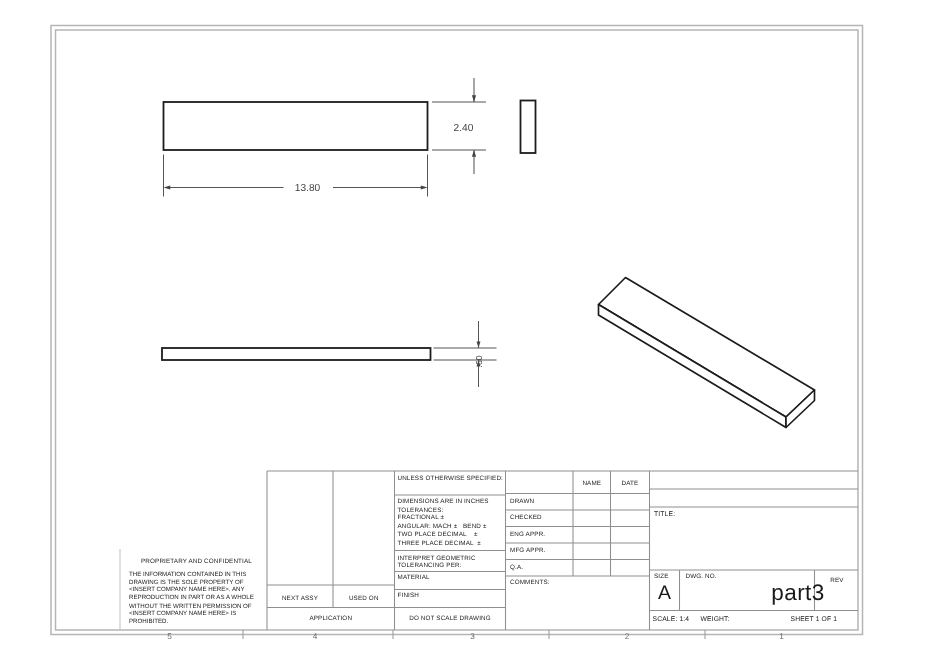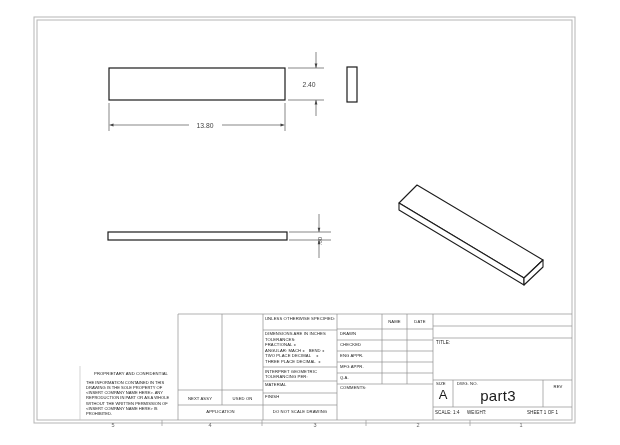--- a/index.html
+++ b/index.html
@@ -5,21 +5,21 @@
   html,body{margin:0;padding:0;background:#ffffff;}
   #stage{position:relative;width:620px;height:445px;background:#ffffff;overflow:hidden;
          font-family:"Liberation Sans", sans-serif;color:#1a1a1a;}
   #linework{position:absolute;left:0;top:0;}
   .txt{position:absolute;white-space:pre;line-height:1.15;}
   .t40{font-size:4.2px;letter-spacing:.1px;}
   .t44{font-size:4.5px;letter-spacing:.1px;}
   .ctr{text-align:center;}
   .zone{font-size:5.5px;color:#666;}
   .big-letter{font-size:13px;font-weight:400;}
-  .big-name{font-size:15px;font-weight:400;letter-spacing:.3px;}
+  .big-name{font-size:15px;font-weight:400;letter-spacing:.3px;padding-left:34px;}
   .prop-body{white-space:pre-line;font-size:4.1px;line-height:5.3px;color:#222;}
 </style>
 </head>
 <body>
 
 <div id="stage">
 
   <svg id="linework" width="620" height="445" viewBox="0 0 620 445">
 
     <g fill="none" stroke="#b5b5b5" stroke-width="1">

